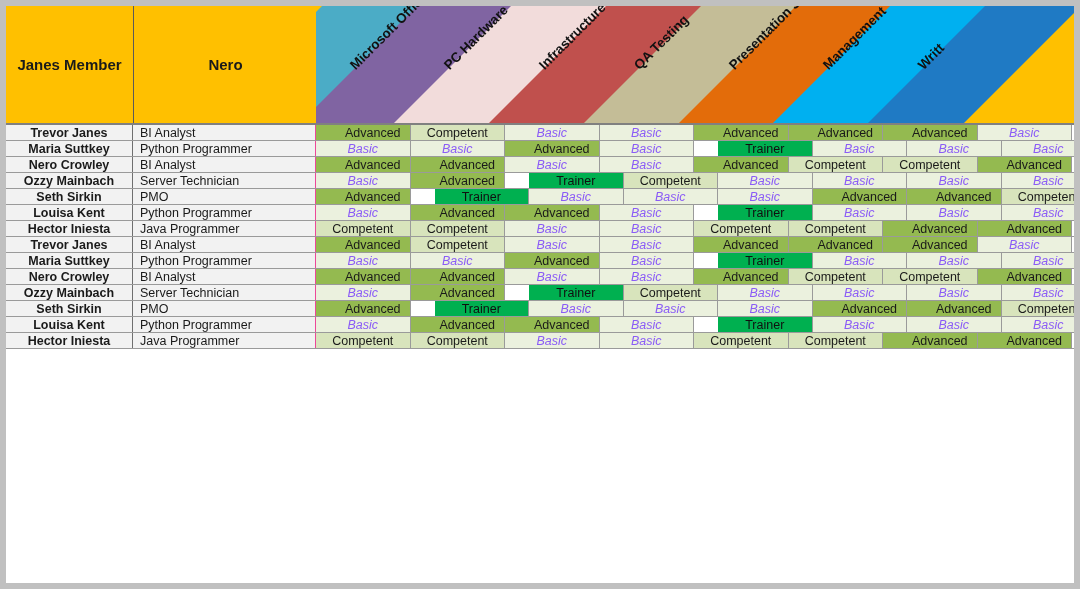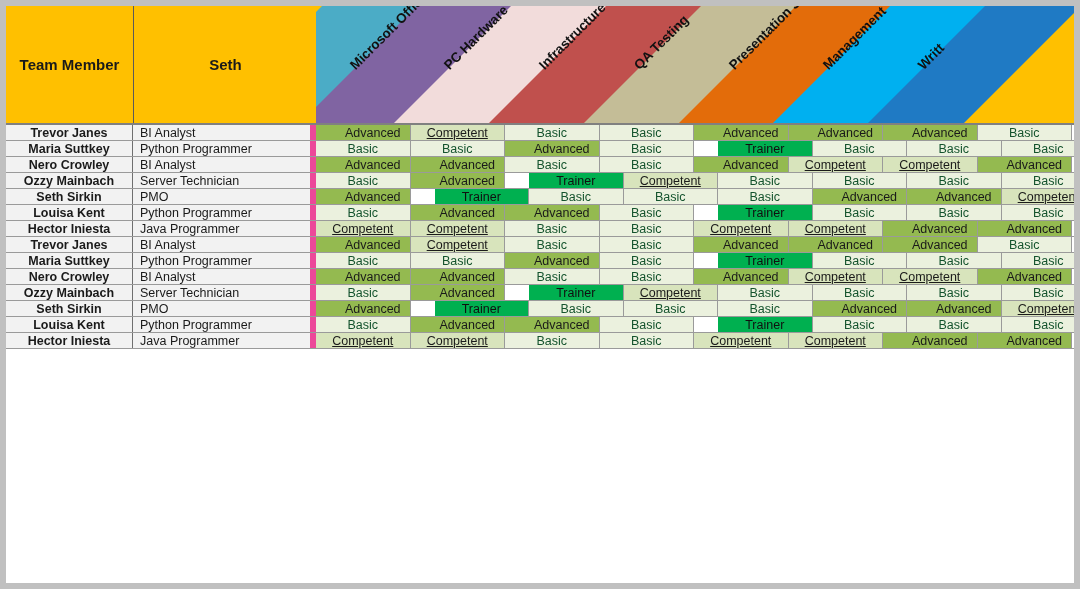--- a/index.html
+++ b/index.html
@@ -72,41 +72,41 @@
     width:127px;min-width:127px;
     justify-content:center;
     font-weight:bold;font-size:12.5px;
     background:#f2f2f2;
     border-right:1px solid #6f6f6f;
   }
   .cell-role{
     width:183px;min-width:183px;
     justify-content:flex-start;padding-left:7px;
     background:#f2f2f2;
-    border-right:6px solid #ec4899;
+    border-right:1px solid #ec4899;
   }
   .cell-skill{
     width:94.5px;min-width:94.5px;
     justify-content:center;
     border-right:1px solid #9a9a9a;
   }
   .lvl-Advanced{background:#94ba50;color:#1a1a1a;padding-left:20px;}
-  .lvl-Competent{background:#d8e4bc;color:#1a1a1a;text-decoration:underline;}
-  .lvl-Basic{background:#ebf1de;color:#14532d;}
+  .lvl-Competent{background:#d8e4bc;color:#1a1a1a;}
+  .lvl-Basic{background:#ebf1de;color:#8b5cf6;font-style:italic;}
   .lvl-Trainer{background:#00b050;color:#101010;margin-left:24px;}
 </style>
 </head>
 <body>
 
 <div id="skills-matrix">
 
   <div class="matrix-header">
-    <div class="hdr-label" id="hdr-team-member">Team Member</div>
+    <div class="hdr-label" id="hdr-team-member">Janes Member</div>
     <div class="hdr-vdivider"></div>
-    <div class="hdr-label" id="hdr-role">Seth</div>
+    <div class="hdr-label" id="hdr-role">Nero</div>
     <div class="diag-strip" id="diag-strip">
         <div class="diag-band" style="left: 46px; background: rgb(75, 172, 198);">
           <span class="band-text">Six Sigma</span>
         </div>
         <div class="diag-band" style="left: 140.7px; background: rgb(128, 100, 162);">
           <span class="band-text">Microsoft Office</span>
         </div>
         <div class="diag-band" style="left: 235.4px; background: rgb(242, 220, 219);">
           <span class="band-text">PC Hardware</span>
         </div>

